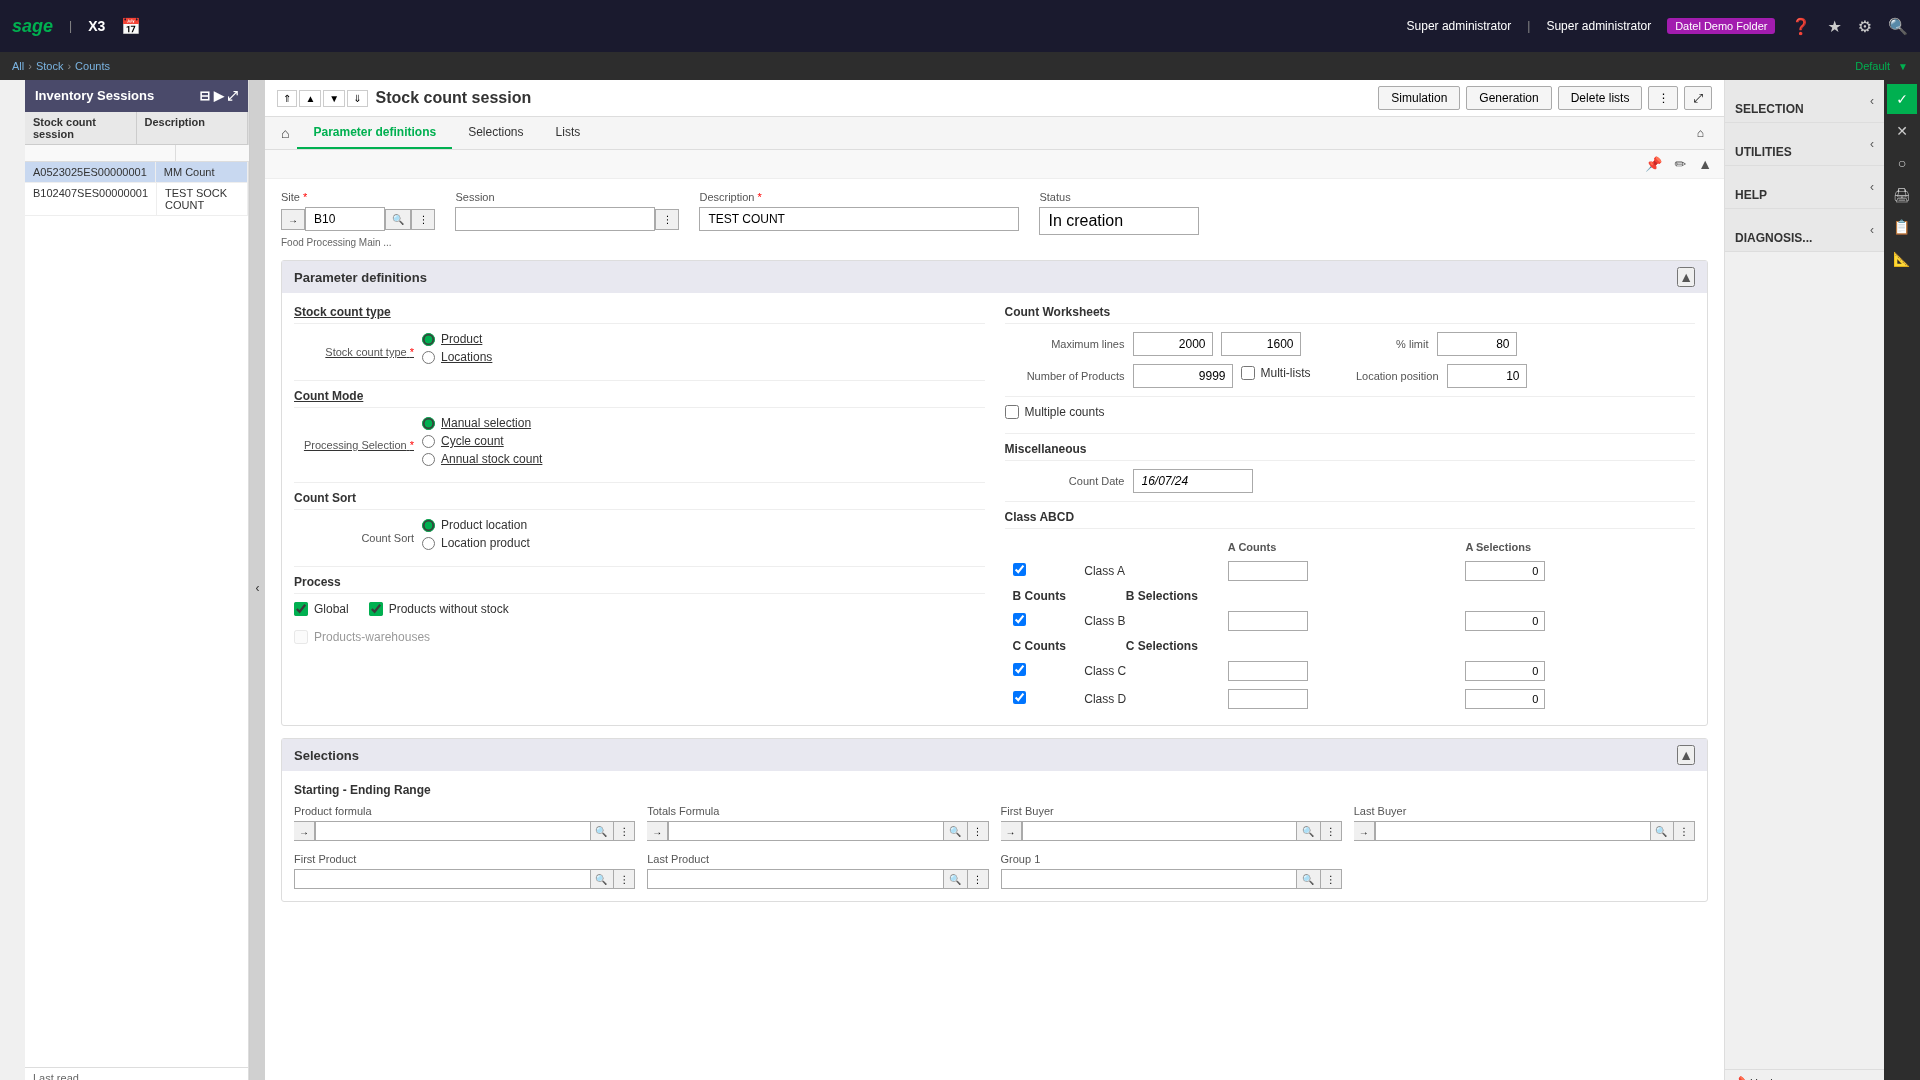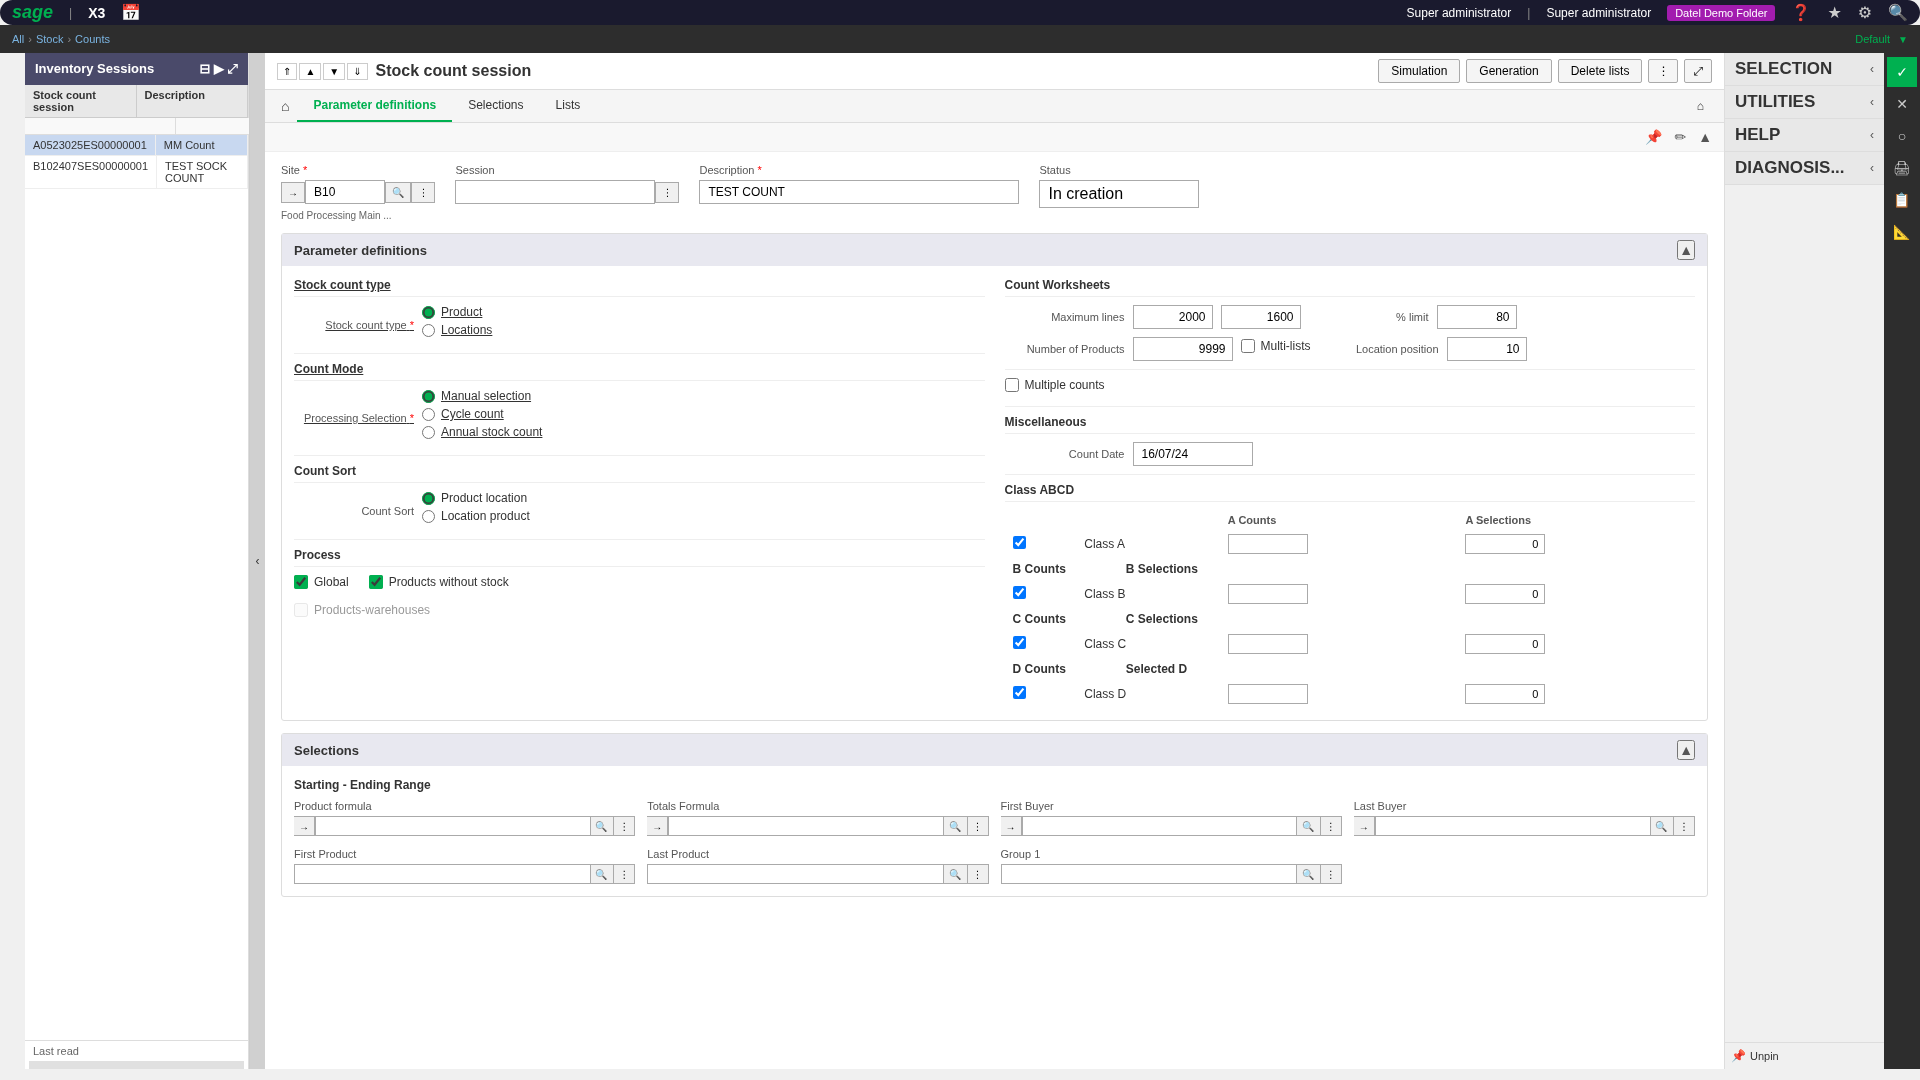--- a/index.html
+++ b/index.html
@@ -1,19 +1,19 @@
 <!DOCTYPE html>
 <html><head>
   <meta charset="utf-8">
   <style>
     * { box-sizing: border-box; margin: 0; padding: 0; }
     body { font-family: Arial, sans-serif; font-size: 12px; background: #f0f0f0; color: #333; width: 1920px; height: 1080px; overflow: hidden; }
     
     
-    .top-nav { background: #1a1a2e; height: 25px; display: flex; align-items: center; padding: 0 12px; gap: 16px; border-radius: 15px; }
+    .top-nav { background: #1a1a2e; height: 52px; display: flex; align-items: center; padding: 0 12px; gap: 16px; }
     .sage-logo { color: #00b050; font-size: 18px; font-weight: bold; font-style: italic; }
     .nav-x3 { color: white; font-size: 14px; font-weight: bold; }
     .nav-spacer { flex: 1; }
     .nav-user { color: white; font-size: 12px; }
     .nav-icon { color: #ccc; font-size: 16px; cursor: pointer; }
     .nav-folder { background: #a21caf; color: white; padding: 2px 8px; border-radius: 3px; font-size: 11px; }
 
     
     .second-nav { background: #2d2d2d; height: 28px; display: flex; align-items: center; padding: 0 12px; gap: 8px; }
     .breadcrumb { display: flex; align-items: flex-end; gap: 4px; color: #ccc; font-size: 11px; }
@@ -126,21 +126,21 @@
     .class-table { width: 100%; border-collapse: collapse; }
     .class-table th { font-size: 11px; color: #555; padding: 4px 8px; text-align: left; }
     .class-table td { padding: 4px 8px; font-size: 12px; }
     .class-input { border: 1px solid #aaa; padding: 3px 6px; font-size: 11px; width: 80px; text-align: right; }
 
     
     .far-right-panel { width: 36px; background: #2d2d2d; display: flex; flex-direction: column; align-items: center; padding: 4px 0; gap: 2px; }
     .far-right-btn { width: 30px; height: 30px; display: flex; align-items: center; justify-content: center; cursor: pointer; font-size: 14px; color: #ccc; }
     .far-right-btn.active { background: #00b050; color: white; }
     .sel-row { display: flex; justify-content: space-between; align-items: center; padding: 6px 10px; border-bottom: 1px solid #ddd; cursor: pointer; background: #e8e8e8; }
-    .sel-label { font-size: 17px; font-weight: bold; color: #333; }
+    .sel-label { font-size: 12px; font-weight: bold; color: #333; margin-top: 16px; }
     .sel-arrow { font-size: 12px; color: #555; }
 
     
     .selections-section { border: 1px solid #ddd; border-radius: 3px; margin-bottom: 12px; }
     .selections-header { background: #e8e8f0; padding: 6px 12px; display: flex; justify-content: space-between; align-items: center; font-weight: bold; font-size: 13px; }
     .selections-content { padding: 12px; }
     .sel-subtitle { font-weight: bold; font-size: 12px; margin-bottom: 8px; }
     .sel-grid { display: grid; grid-template-columns: repeat(4, 1fr); gap: 12px; }
     .sel-field { display: flex; flex-direction: column; gap: 4px; }
     .sel-field-label { font-size: 11px; color: #555; }
@@ -410,21 +410,21 @@
                   <input type="checkbox" style="">
                   <span>Multiple counts</span>
                 </label>
               </div>
 
               <hr class="divider">
 
               <div class="sub-section-title">Miscellaneous</div>
               <div class="field-row">
                 <div class="field-row-label">Count Date</div>
-                <input type="text" class="field-input" style="width: 120px;" value="16/07/24">
+                <input type="text" class="field-input" style="width: 120px; font-style: italic;" value="16/07/24">
               </div>
 
               <hr class="divider">
 
               <div class="sub-section-title">Class ABCD</div>
               <table class="class-table">
                 <thead>
                   <tr>
                     <th></th>
                     <th></th>
@@ -451,23 +451,20 @@
                   <tr>
                     <td colspan="4"><b>C Counts</b>&nbsp;&nbsp;&nbsp;&nbsp;&nbsp;&nbsp;&nbsp;&nbsp;&nbsp;&nbsp;&nbsp;&nbsp;&nbsp;&nbsp;&nbsp;&nbsp;&nbsp;&nbsp;<b>C Selections</b></td>
                   </tr>
                   <tr>
                     <td><input type="checkbox" checked="" style=""></td>
                     <td>Class C</td>
                     <td><input type="text" class="class-input" value="" style=""></td>
                     <td><input type="text" class="class-input" value="0" style=""></td>
                   </tr>
                   <tr>
-                    <td colspan="4"><b>D Counts</b>&nbsp;&nbsp;&nbsp;&nbsp;&nbsp;&nbsp;&nbsp;&nbsp;&nbsp;&nbsp;&nbsp;&nbsp;&nbsp;&nbsp;&nbsp;&nbsp;&nbsp;&nbsp;<b>Selected D</b></td>
-                  </tr>
-                  <tr>
                     <td><input type="checkbox" checked="" style=""></td>
                     <td>Class D</td>
                     <td><input type="text" class="class-input" value="" style=""></td>
                     <td><input type="text" class="class-input" value="0" style=""></td>
                   </tr>
                 </tbody>
               </table>
             </div>
           </div>
         </div>

